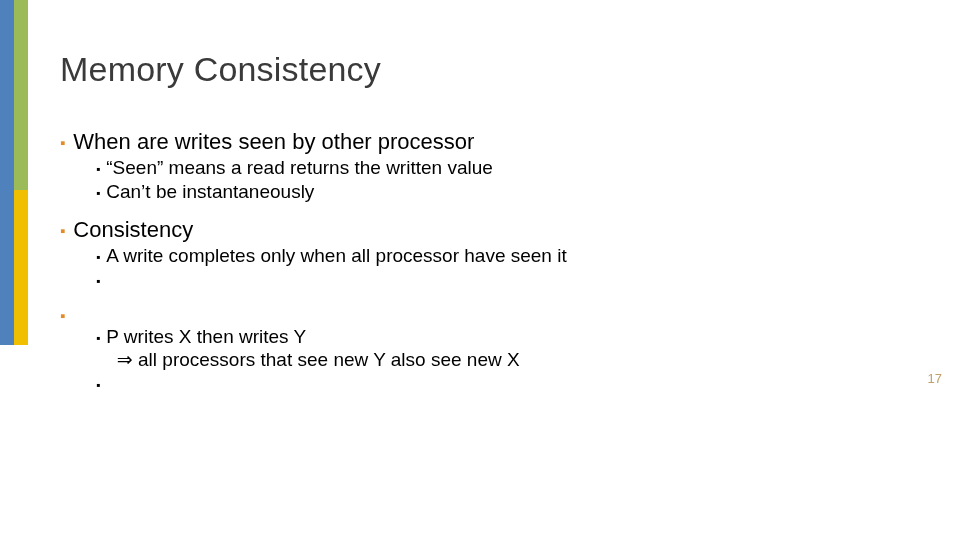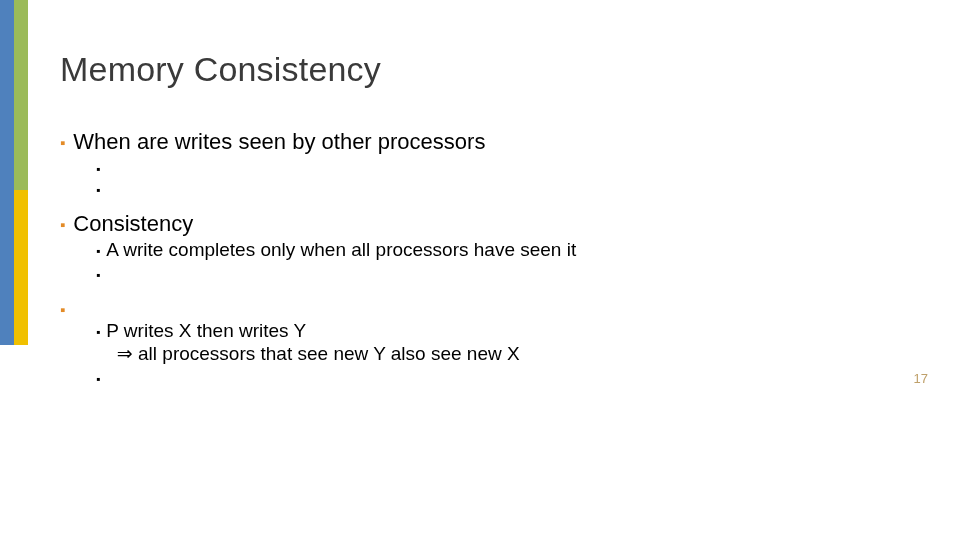--- a/index.html
+++ b/index.html
@@ -10,54 +10,56 @@
   .bar-green  { left: 14px; top:0; height: 190px; background: #9bbb59; }
   .bar-yellow { left: 14px; top:190px; height: 155px; background: #f0c000; }
   .content { position: absolute; left: 60px; top: 50px; right: 40px; }
   .title { font-size: 34px; color: #3a3a3a; font-weight: 400; margin-bottom: 40px; letter-spacing: 0.2px; }
   .lvl1 { font-size: 22px; color: #000; margin-top: 14px; }
   .lvl2 { font-size: 19px; color: #000; margin-top: 2px; }
   .row { display: flex; align-items: flex-start; }
   .lvl1 .bullet { color: #e38b27; font-size: 15px; margin-right: 8px; margin-top: 5px; }
   .lvl2-wrap { padding-left: 36px; }
   .lvl2 .bullet { color: #000; font-size: 12px; margin-right: 6px; margin-top: 5px; }
-  .pagenum { position: absolute; right: 32px; bottom: 14px; font-size: 13px; color: #bfa06a; }
+  .pagenum { position: absolute; right: 18px; bottom: 14px; font-size: 13px; color: #bfa06a; }
 </style>
 </head>
 <body>
 
 <div class="slide">
   <div class="bar bar-blue"></div>
   <div class="bar bar-green"></div>
   <div class="bar bar-yellow"></div>
 
   <div class="content">
     <h1 class="title">Memory Consistency</h1>
 
     <div class="lvl1 row">
       <span class="bullet">▪</span>
-      <span>When are writes seen by other processors</span>
+      <span>When are writes seen by other processor</span>
     </div>
     <div class="lvl2-wrap">
       <div class="lvl2 row">
         <span class="bullet">▪</span>
+        <span>“Seen” means a read returns the written value</span>
       </div>
       <div class="lvl2 row">
         <span class="bullet">▪</span>
+        <span>Can’t be instantaneously</span>
       </div>
     </div>
 
     <div class="lvl1 row">
       <span class="bullet">▪</span>
       <span>Consistency</span>
     </div>
     <div class="lvl2-wrap">
       <div class="lvl2 row">
         <span class="bullet">▪</span>
-        <span>A write completes only when all processors have seen it</span>
+        <span>A write completes only when all processor have seen it</span>
       </div>
       <div class="lvl2 row">
         <span class="bullet">▪</span>
       </div>
     </div>
 
     <div class="lvl1 row">
       <span class="bullet">▪</span>
     </div>
     <div class="lvl2-wrap">

